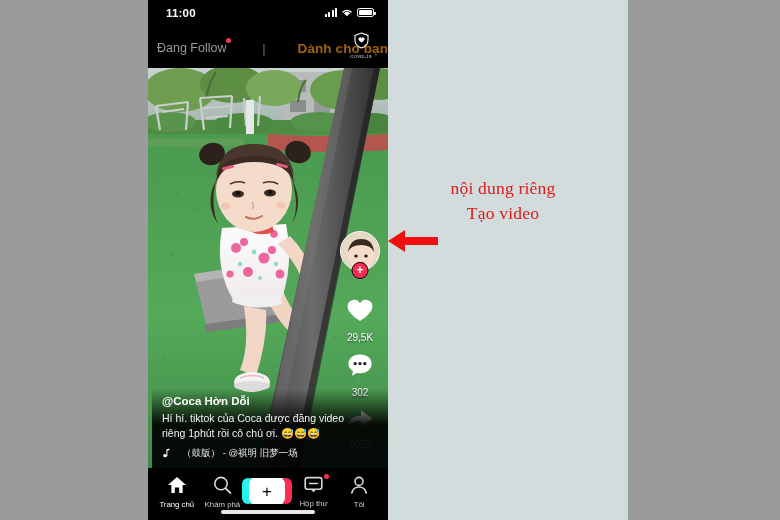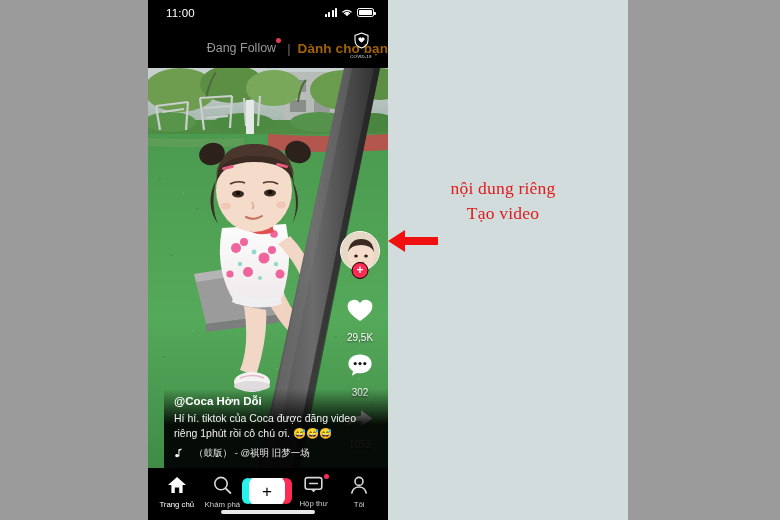--- a/index.html
+++ b/index.html
@@ -40,21 +40,21 @@
     position:absolute; left:148px; top:0; width:240px; height:520px;
     background:#000; overflow:hidden;
   }
 
   
   .status{
     position:relative; height:28px; color:#fff;
   }
   .status .time{
     position:absolute; left:18px; top:7px;
-    font-size:11.5px; font-weight:normal; letter-spacing:.2px;text-align:right;
+    font-size:11.5px; font-weight:bold; letter-spacing:.2px;text-align:right;
   }
   .status .right-icons{
     position:absolute; right:14px; top:8px;
     display:flex; align-items:center; gap:4px;
   }
   .sig{ display:flex; align-items:flex-end; gap:1.3px; height:9px;}
   .sig i{ display:block; width:2px; background:#fff; border-radius:.5px;}
   .sig i:nth-child(1){height:3px;} .sig i:nth-child(2){height:5px;}
   .sig i:nth-child(3){height:7px;} .sig i:nth-child(4){height:9px;}
   .batt{
@@ -66,21 +66,21 @@
     width:13px; height:5px; background:#fff; border-radius:.7px;
   }
   .batt::after{
     content:""; position:absolute; right:-3px; top:2.6px;
     width:1.6px; height:3.6px; background:#fff; border-radius:0 1px 1px 0;
   }
 
   
   .topnav{
     position:relative; height:40px;
-    display:flex; align-items:center; justify-content:flex-end; gap:0;margin-left:9px;
+    display:flex; align-items:center; justify-content:space-between; gap:0;margin-left:9px;
   }
   .tab-following{
     color:#9a9a9a; font-size:12.5px; position:relative; padding-right:4px;
   }
   .tab-dot{
     position:absolute; right:-1px; top:-3px;
     width:5px; height:5px; border-radius:50%; background:#e83a52;
   }
   .tab-sep{
     color:#6a6a6a; font-size:13px; margin:0 7px; font-weight:300;
@@ -119,21 +119,21 @@
     color:#fff; font-size:12px; line-height:14px; text-align:center; font-weight:bold;
   }
   .rail-item{ text-align:center; margin-bottom:8px; }
   .rail-item .cnt{
     color:#fff; font-size:10px; font-weight:normal; margin-top:2px;
     text-shadow:0 1px 2px rgba(0,0,0,.6);
   }
 
   
   .caption{
-    position:absolute; left:16px; right:0; bottom:0; padding:6px 24px 8px 10px;
+    position:absolute; left:4px; right:0; bottom:0; padding:6px 24px 8px 10px;
     color:#fff;
     background:linear-gradient(to top, rgba(0,0,0,.92) 55%, rgba(0,0,0,.0));
   }
   .uname{ font-size:11.5px; font-weight:bold; margin-bottom:4px; }
   .ctext{ font-size:10.5px; line-height:15px; color:#f2f2f2;}
   .music-row{
     display:flex; align-items:center; gap:12px; margin-top:6px;
     font-size:9.5px; color:#eaeaea;
   }
 

